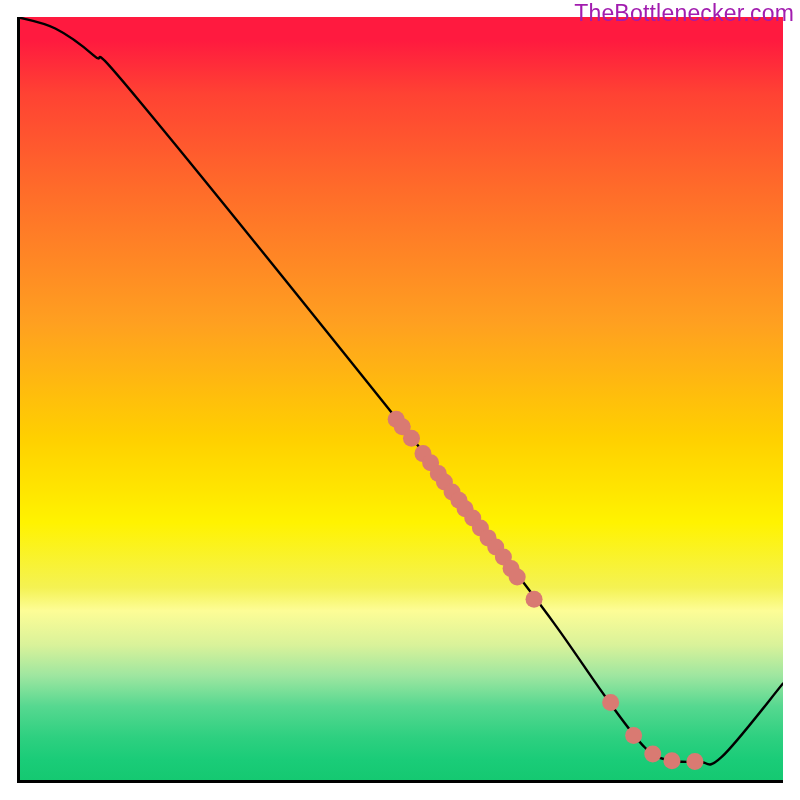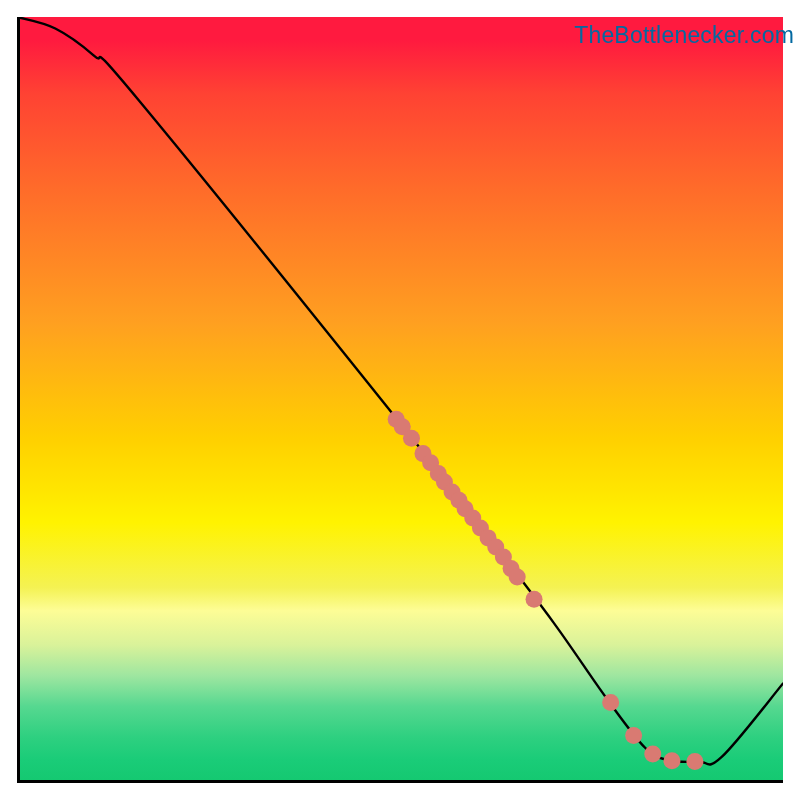--- a/index.html
+++ b/index.html
@@ -60,23 +60,22 @@
     width: 766px;
     height: 766px;
     pointer-events: none;
   }
   .watermark {
     position: absolute;
     top: 0px;
     right: 6px;
     font-family: Arial, Helvetica, sans-serif;
     font-size: 23px;
-    color: #0369a1;
+    color: #a21caf;
     letter-spacing: 0.2px;
-    margin-top: 22px;
   }
 </style>
 </head>
 <body>
 
 <div class="plot-area">
   <div class="gradient-bg"></div>
 
   <svg class="curve" viewBox="0 0 766 766" preserveAspectRatio="none">
     <g>

